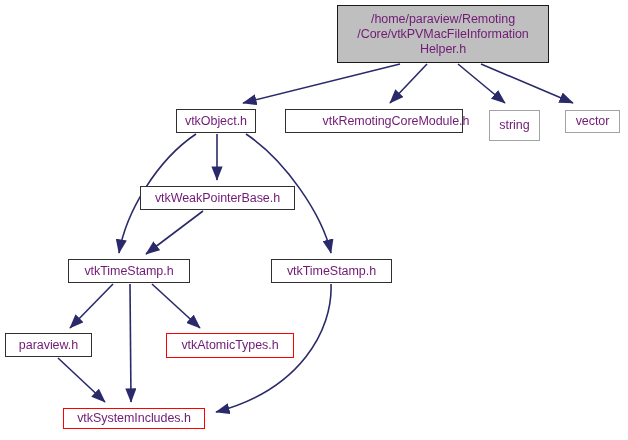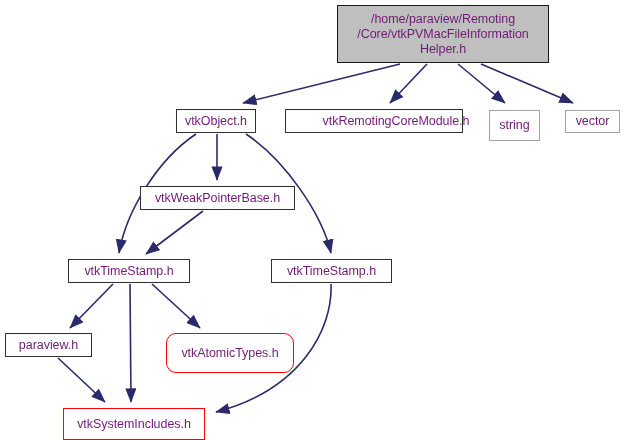--- a/index.html
+++ b/index.html
@@ -89,17 +89,17 @@
 /Core/vtkPVMacFileInformation
 Helper.h</span></div>
       <div class="node" style="left: 176px; top: 109px; width: 80px; height: 24px;"><span class="node-label">vtkObject.h</span></div>
       <div class="node" style="left: 285px; top: 109px; width: 178px; height: 24px; padding-left: 44px;"><span class="node-label">vtkRemotingCoreModule.h</span></div>
       <div class="node gray" style="left: 489px; top: 110px; width: 51px; height: 31px;"><span class="node-label">string</span></div>
       <div class="node gray" style="left: 565px; top: 110px; width: 55px; height: 23px;"><span class="node-label">vector</span></div>
       <div class="node" style="left: 140px; top: 186px; width: 155px; height: 24px;"><span class="node-label">vtkWeakPointerBase.h</span></div>
       <div class="node" style="left: 68px; top: 259px; width: 122px; height: 24px;"><span class="node-label">vtkTimeStamp.h</span></div>
       <div class="node" style="left: 271px; top: 259px; width: 121px; height: 24px; justify-content: center;"><span class="node-label">vtkTimeStamp.h</span></div>
       <div class="node" style="left: 5px; top: 333px; width: 87px; height: 24px;"><span class="node-label">paraview.h</span></div>
-      <div class="node red" style="left: 166px; top: 333px; width: 128px; height: 40px; border-radius: 10px;"><span class="node-label">vtkAtomicTypes.h</span></div>
-      <div class="node red" style="left: 63px; top: 408px; width: 142px; height: 32px;"><span class="node-label">vtkSystemIncludes.h</span></div>
+      <div class="node red" style="left: 166px; top: 333px; width: 128px; height: 25px;"><span class="node-label">vtkAtomicTypes.h</span></div>
+      <div class="node red" style="left: 63px; top: 408px; width: 142px; height: 21px;"><span class="node-label">vtkSystemIncludes.h</span></div>
     </div>
 
 </div>
 
 </body></html>

